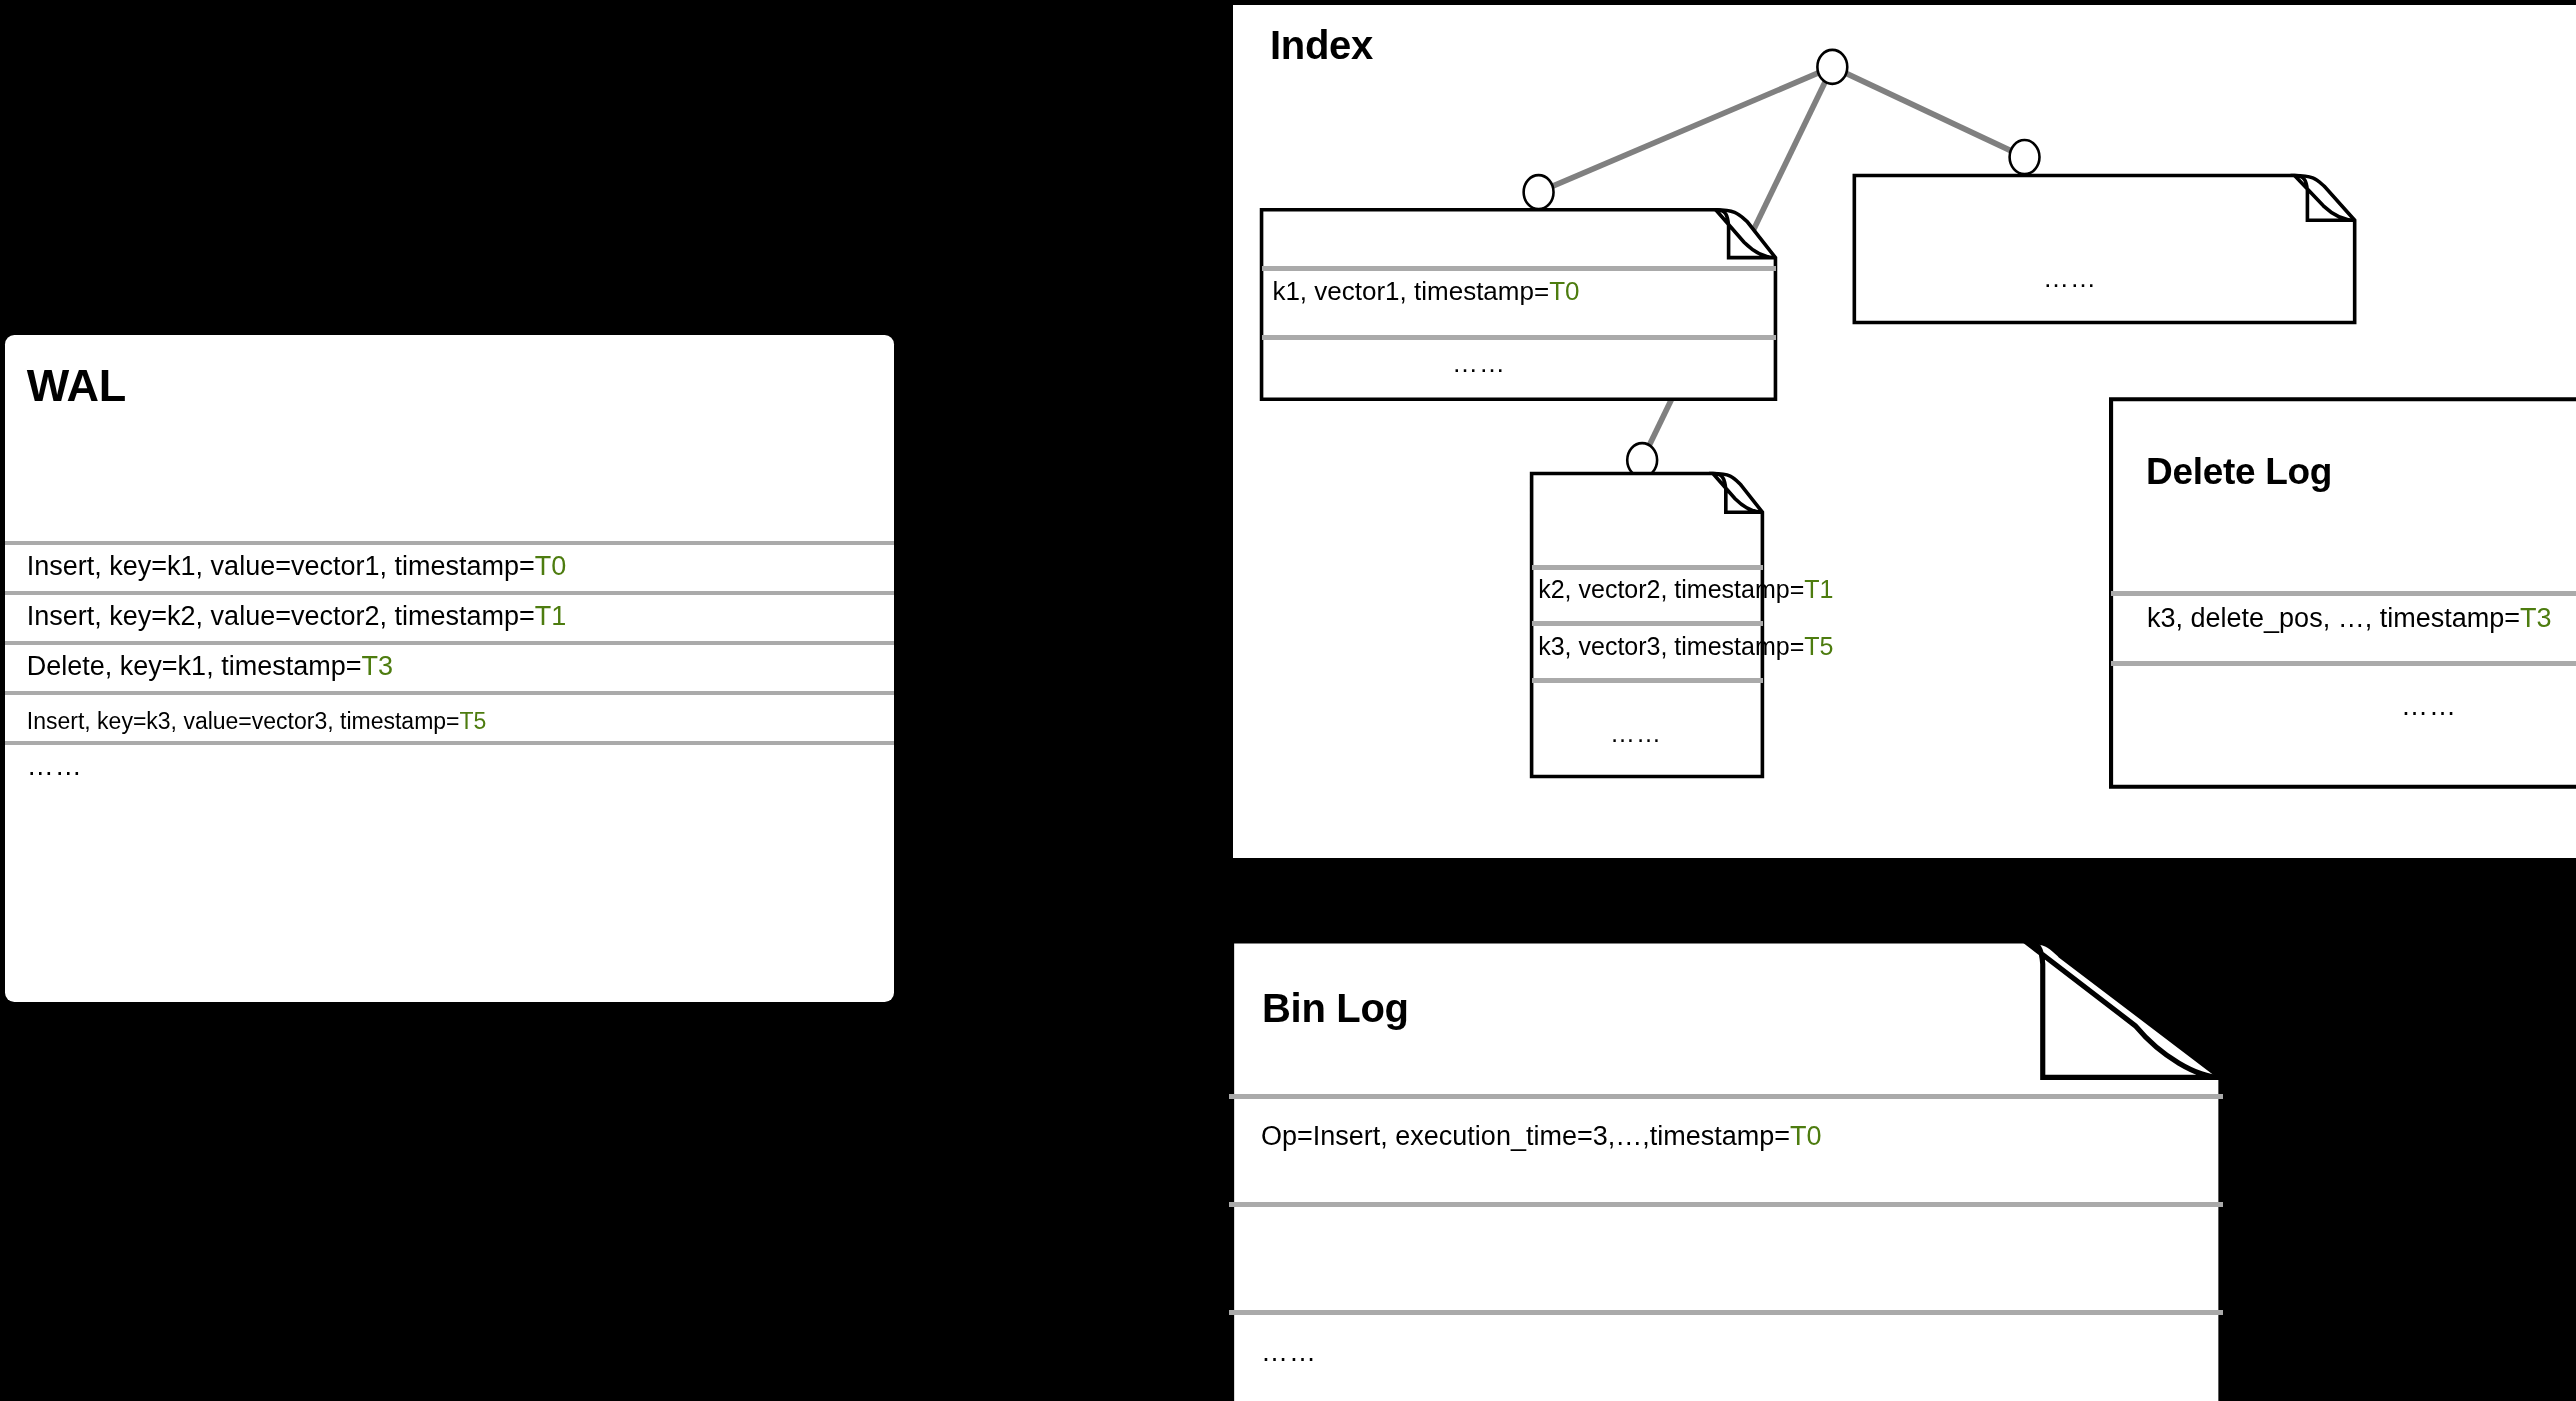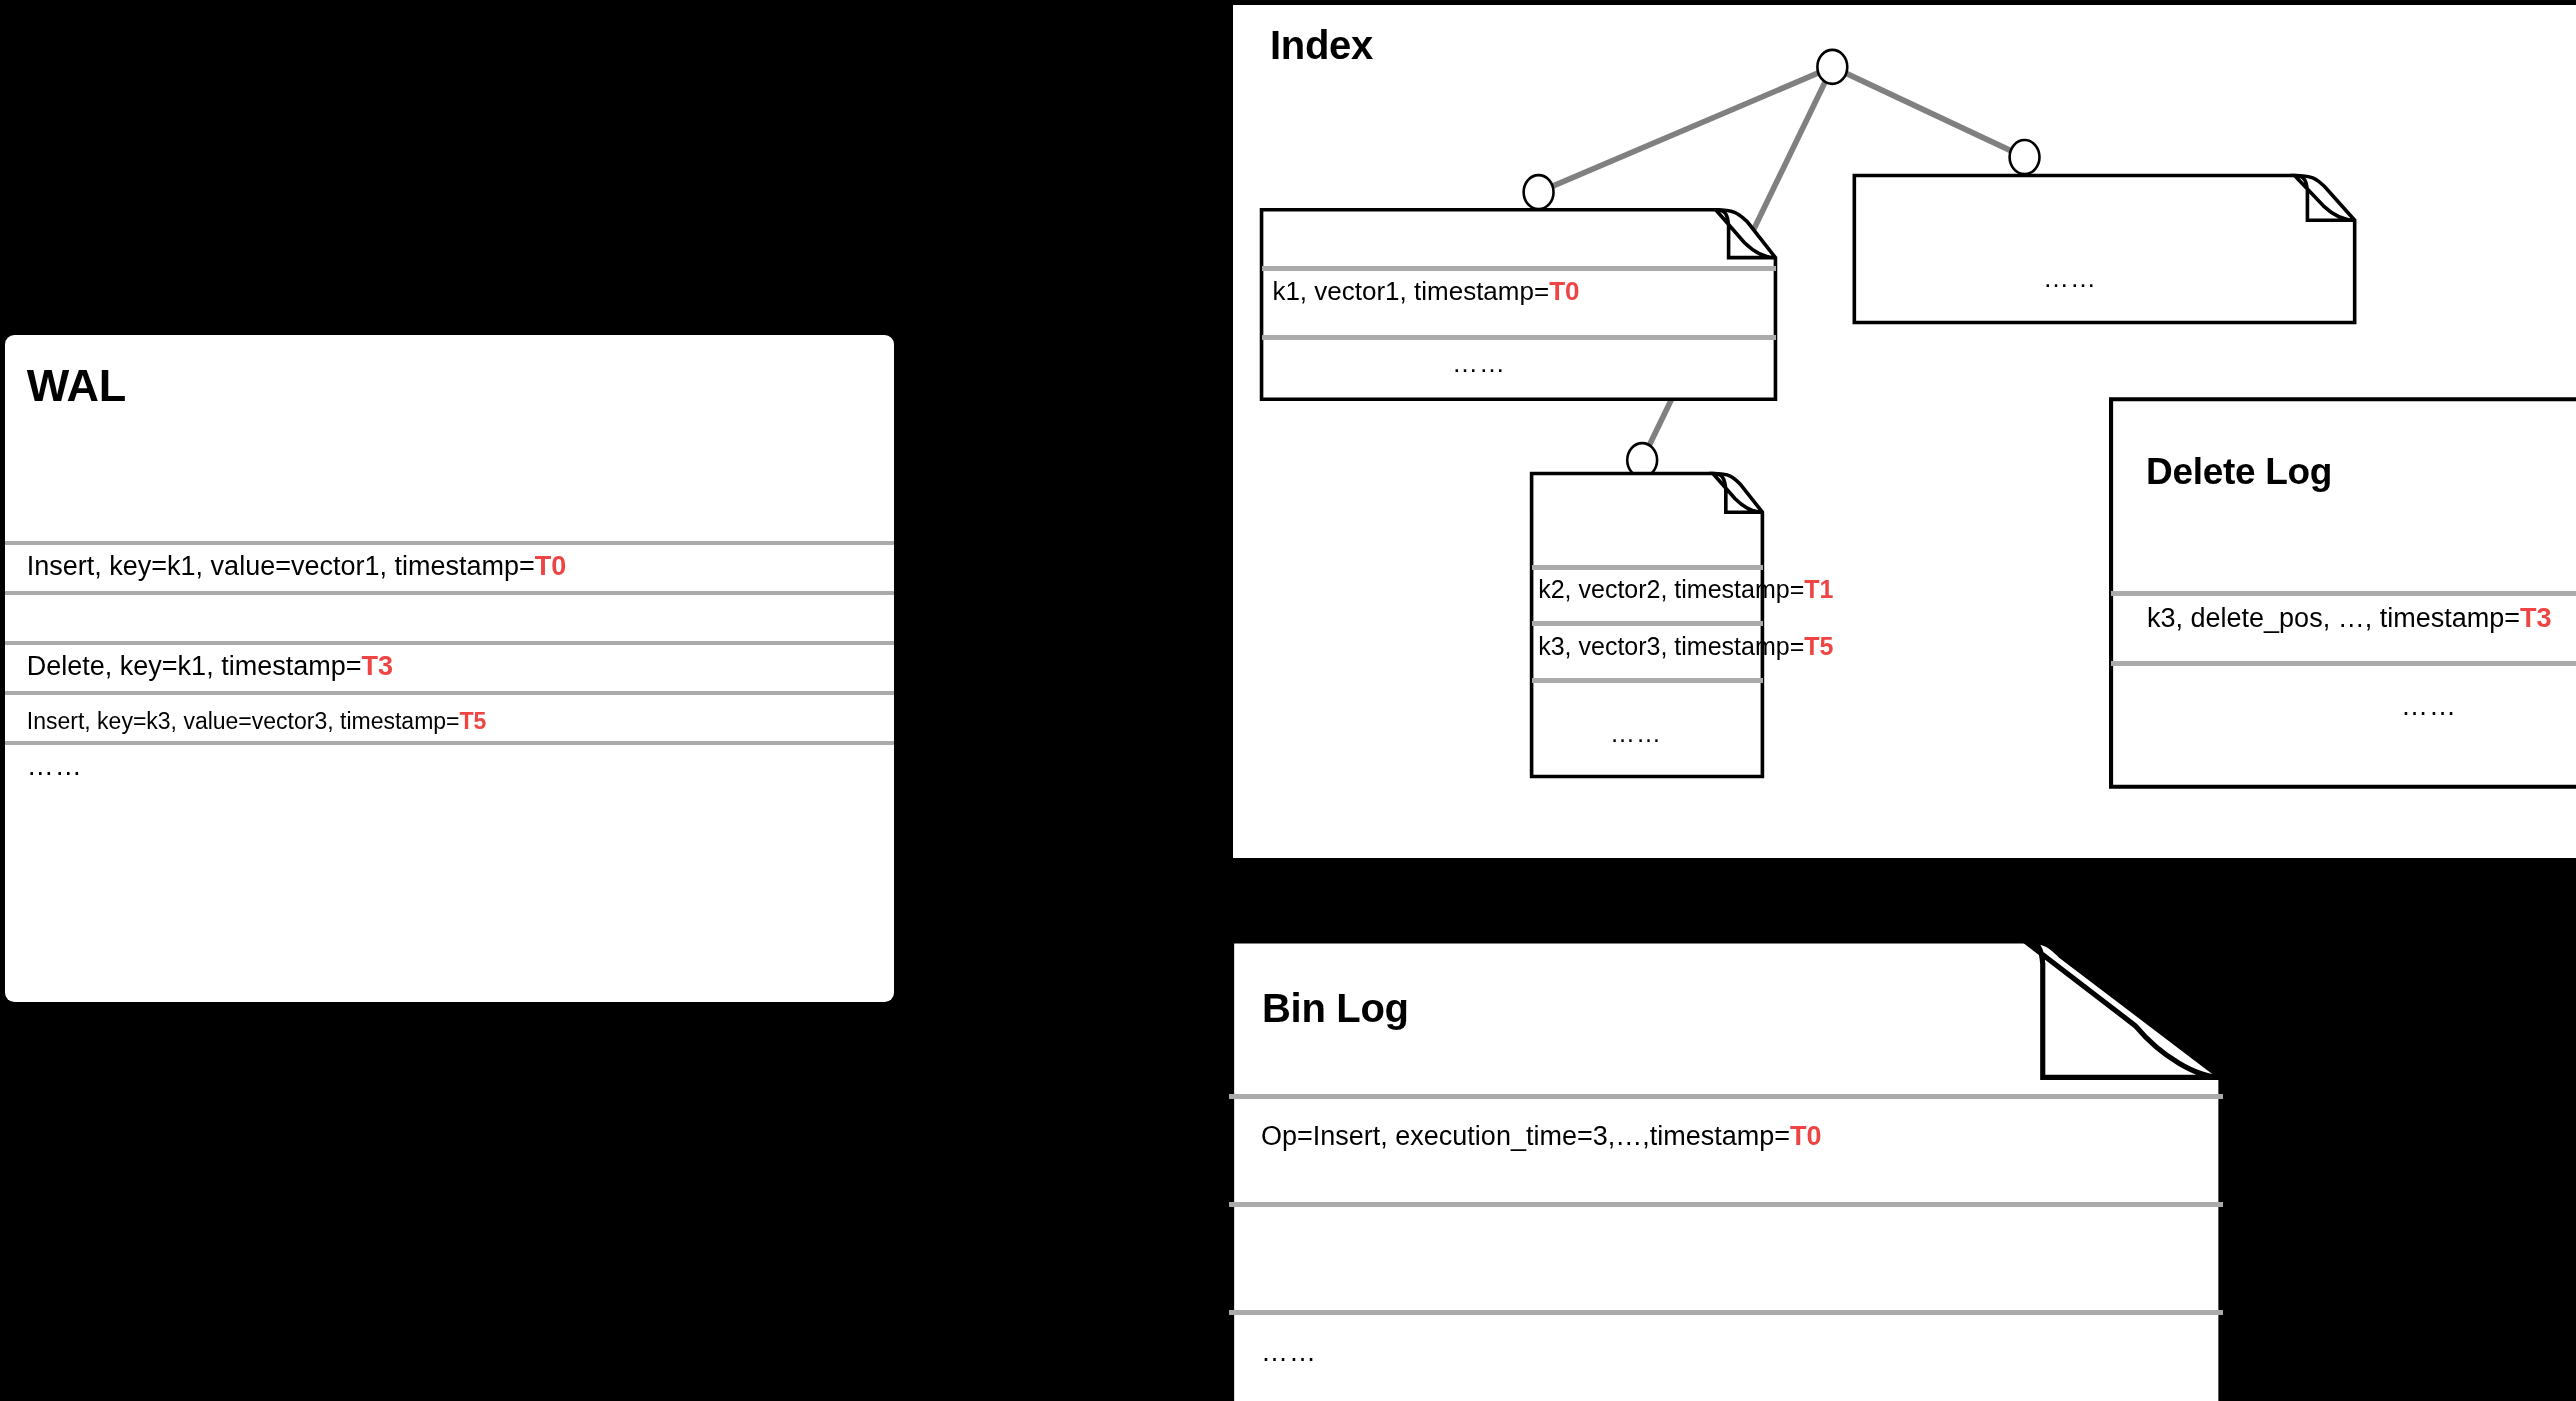--- a/index.html
+++ b/index.html
@@ -10,40 +10,44 @@
   .panel{position:absolute;background:#fff;box-sizing:border-box;}
   .panel-title{
     position:absolute;font-weight:bold;color:#000;white-space:nowrap;
     letter-spacing:-0.3px;
   }
   .row{
     position:absolute;box-sizing:border-box;display:flex;align-items:center;
     color:#000;white-space:nowrap;
   }
   .sep{position:absolute;background:#aaaaaa;}
-  .ts{color:#ef4444;font-weight:bold;}
+  .ts{color:#4d7c0f;font-weight:normal;}
   .dots{letter-spacing:1px;}
   svg.layer{position:absolute;left:0;top:0;overflow:visible;}
   .card-txt{position:absolute;white-space:nowrap;color:#000;}
 </style>
 </head>
 <body>
 
 <div id="stage">
 
   <div class="panel" style="left:5.2px;top:335px;width:889px;height:667px;border-radius:9.3px;">
     <div class="panel-title" style="left:21.6px;top:25px;font-size:45px;">WAL</div>
 
     <div class="sep" style="left:0;top:206px;width:889px;height:3.6px;"></div>
     <div class="row" style="left:21.6px;top:206px;width:867px;height:50px;font-size:27px;">
       <span>Insert, key=k1, value=vector1, timestamp=</span>
         <span class="ts">T0</span>
     </div>
 
     <div class="sep" style="left:0;top:256px;width:889px;height:3.6px;"></div>
+    <div class="row" style="left:21.6px;top:256px;width:867px;height:50px;font-size:27px;">
+      <span>Insert, key=k2, value=vector2, timestamp=</span>
+        <span class="ts">T1</span>
+    </div>
 
     <div class="sep" style="left:0;top:306px;width:889px;height:3.6px;"></div>
     <div class="row" style="left:21.6px;top:306px;width:867px;height:50px;font-size:27px;">
       <span>Delete, key=k1, timestamp=</span>
         <span class="ts">T3</span>
     </div>
 
     <div class="sep" style="left:0;top:356px;width:889px;height:3.6px;"></div>
     <div class="row" style="left:21.6px;top:356px;width:867px;height:60px;font-size:23px;">
       <span>Insert, key=k3, value=vector3, timestamp=</span>

